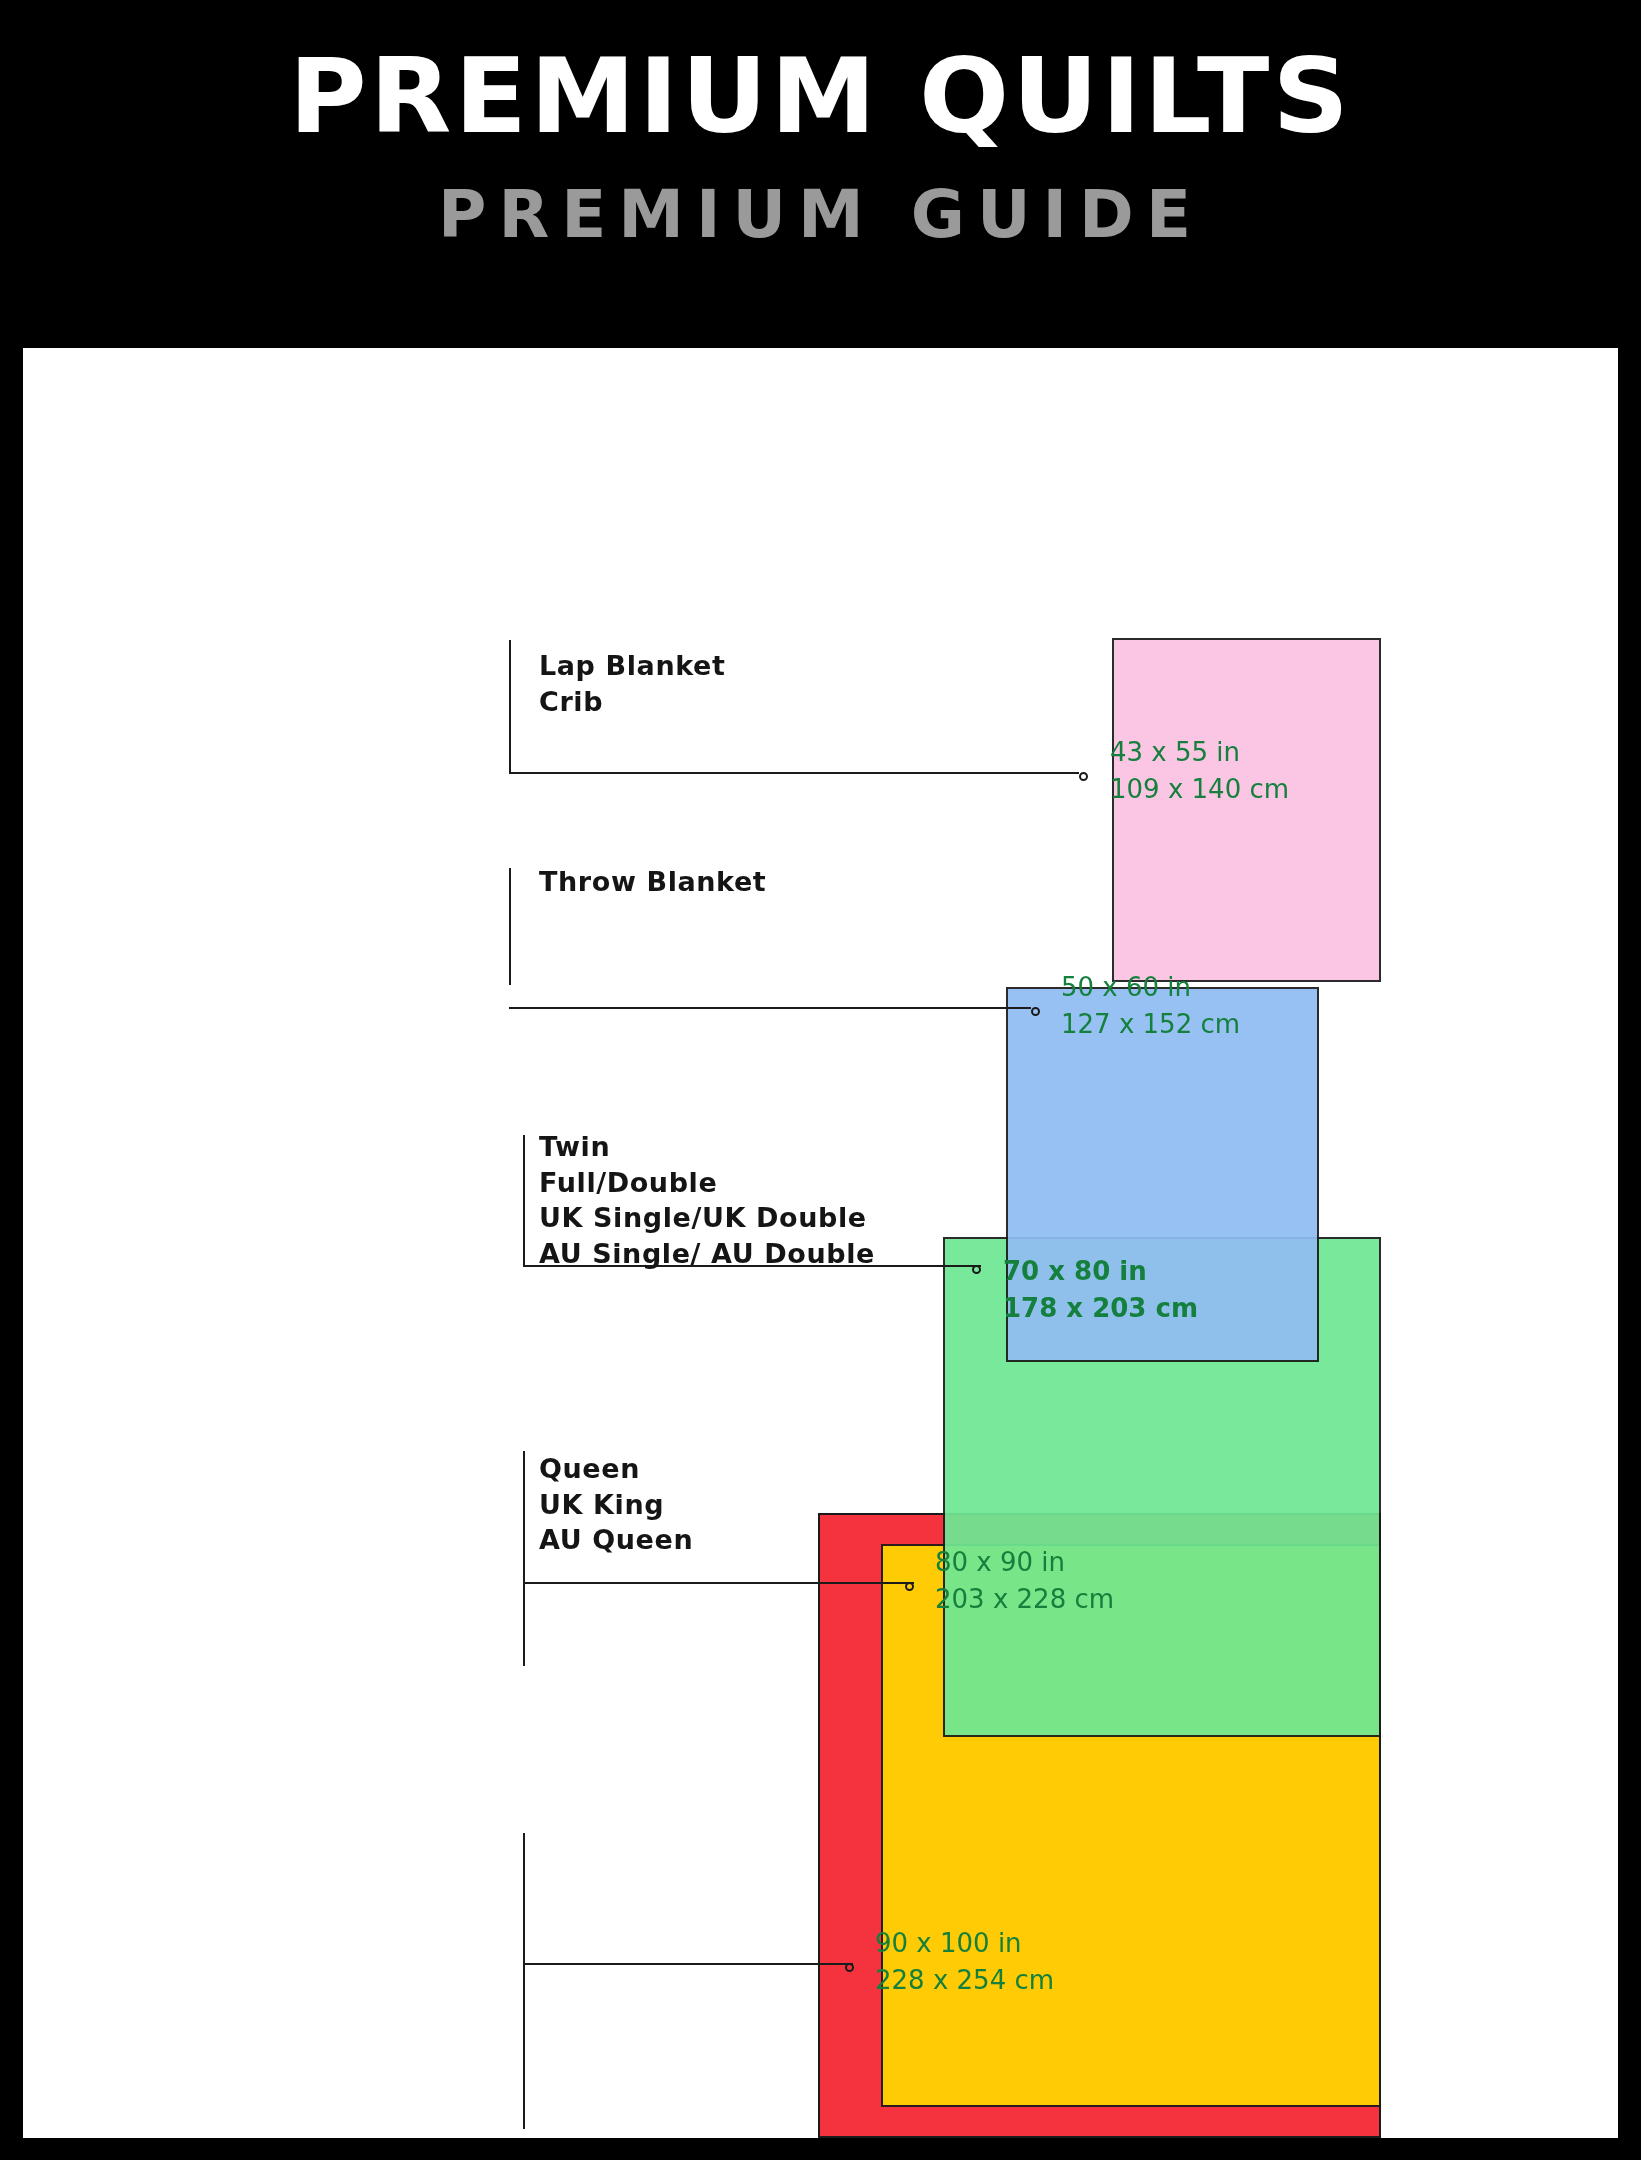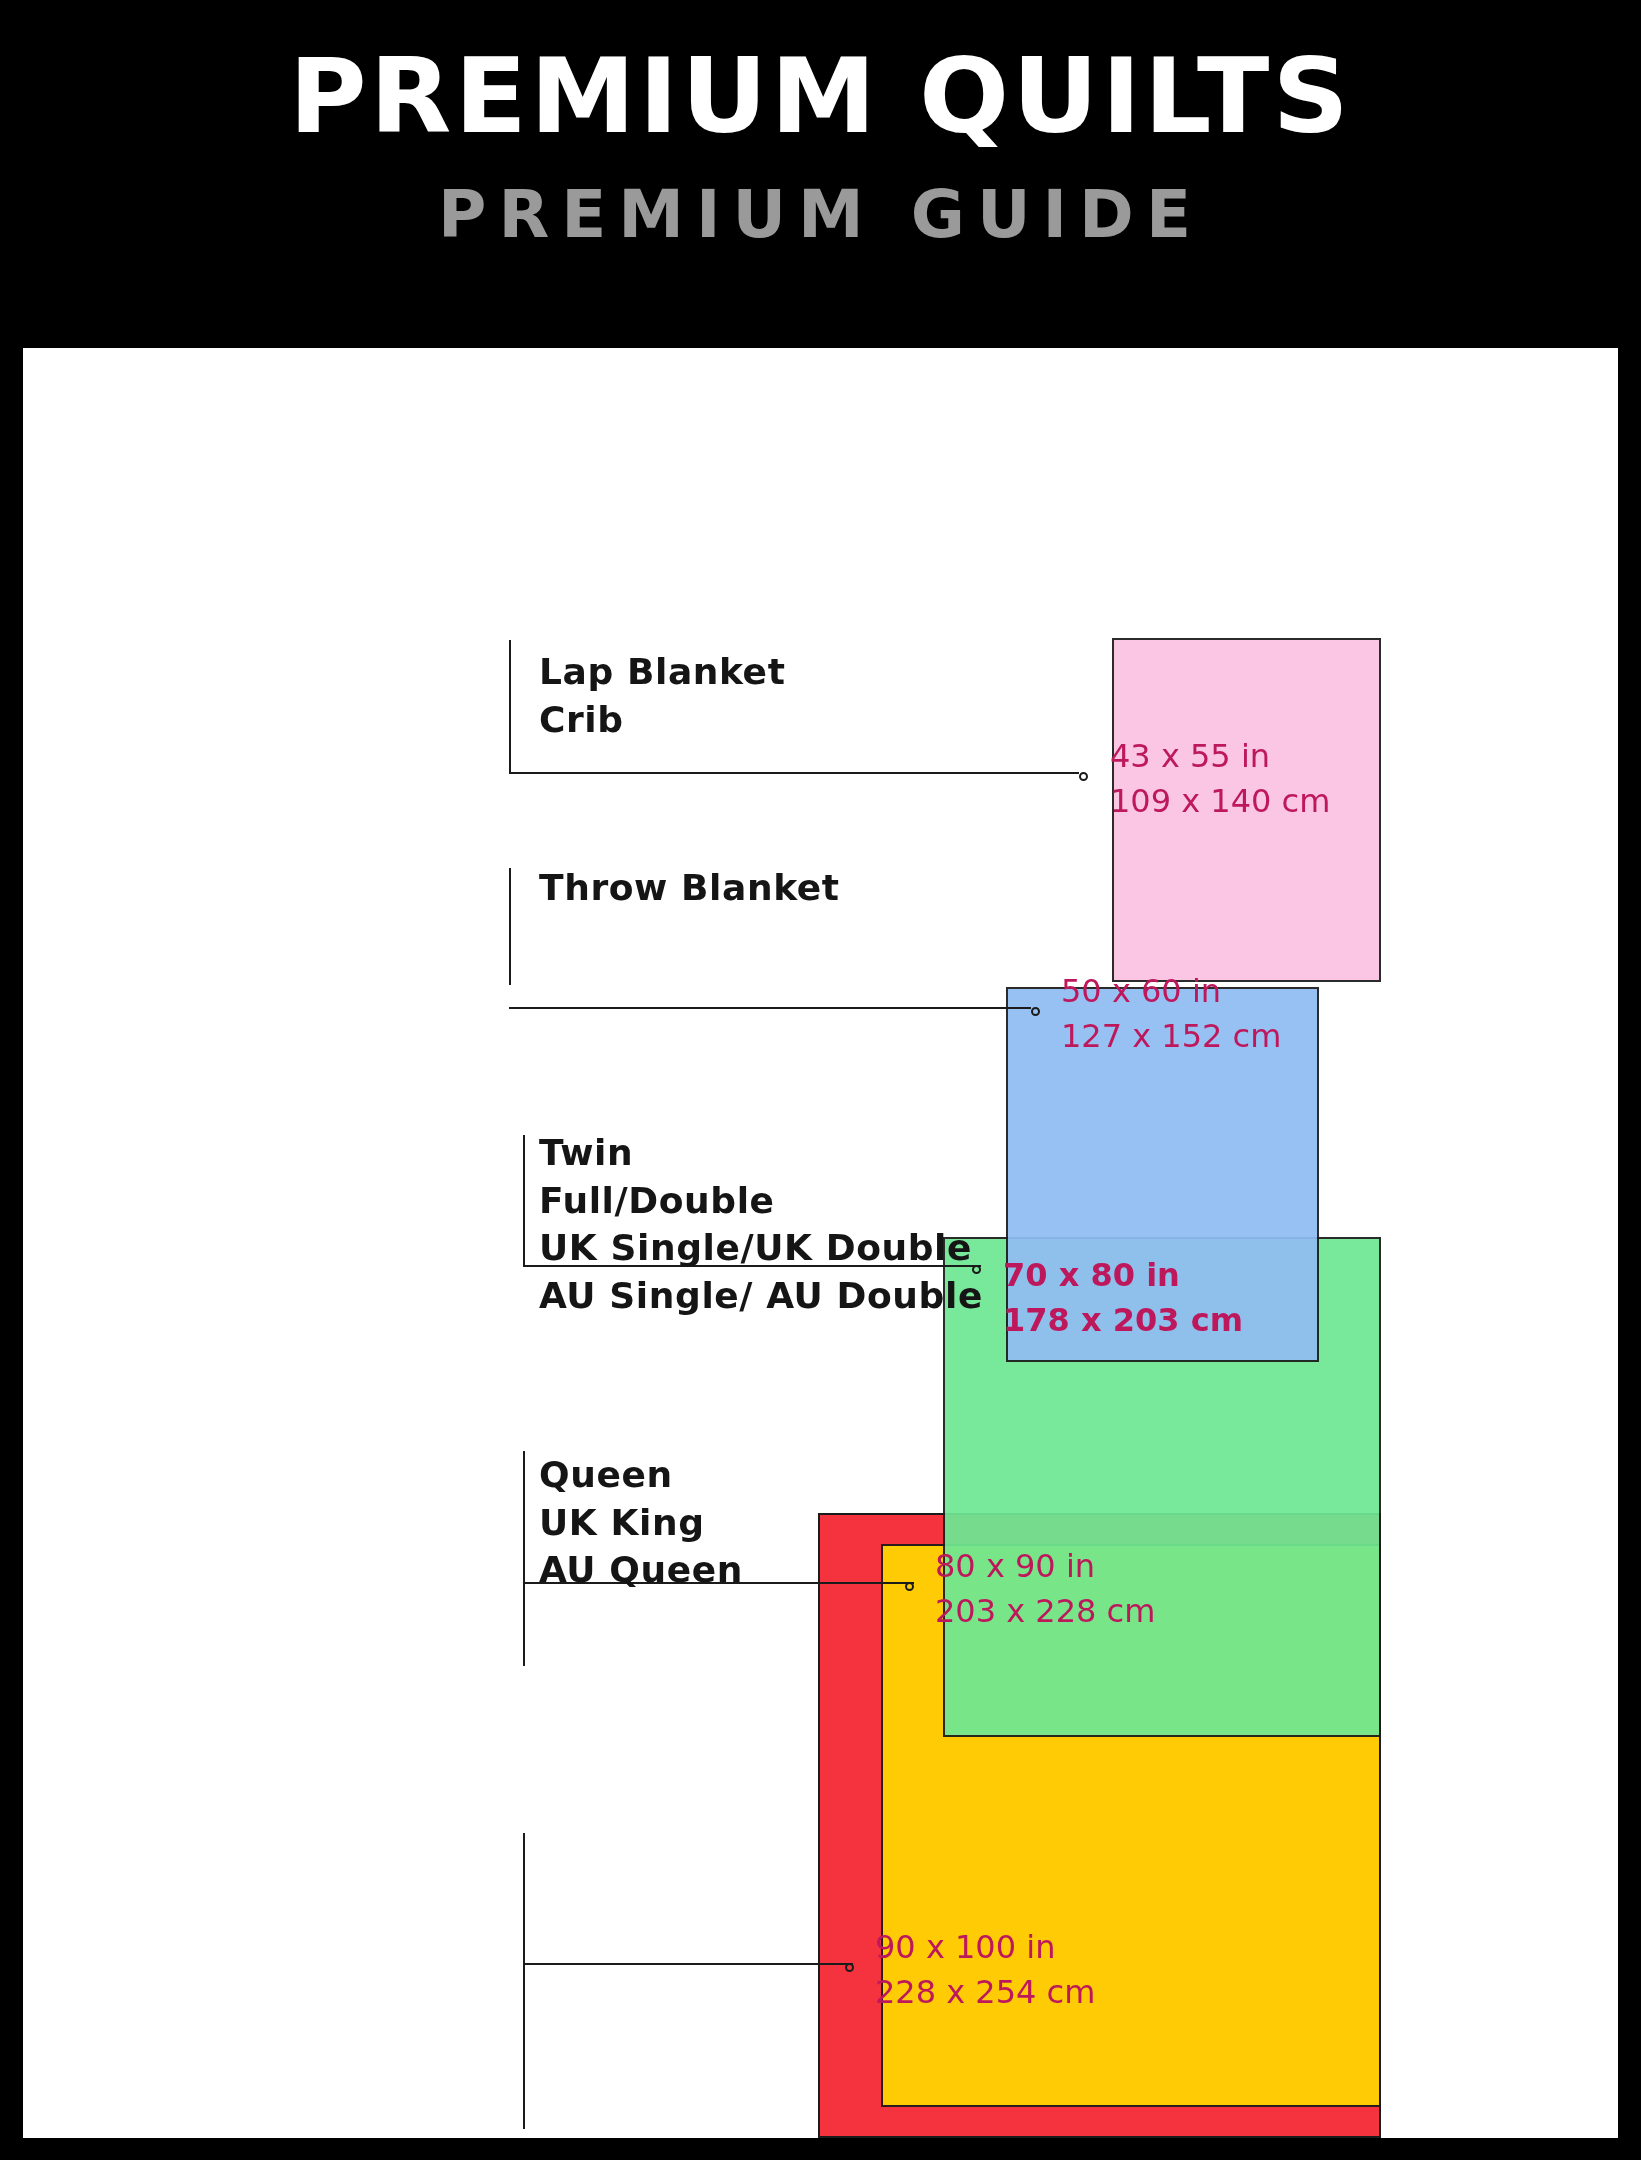--- a/index.html
+++ b/index.html
@@ -94,30 +94,30 @@
     background: transparent;
     box-sizing: border-box;
   }
 
   
   .labels {
     position: absolute;
     color: #151515;
     font-family: "DejaVu Sans", sans-serif;
     font-weight: bold;
-    font-size: 36px;
+    font-size: 27px;
     line-height: 1.32;
     letter-spacing: 0.6px;
     white-space: pre;
   }
   .dims {
     position: absolute;
-    color: #be185d;
+    color: #15803d;
     font-family: "DejaVu Sans", sans-serif;
-    font-size: 32px;
+    font-size: 26px;
     line-height: 1.42;
     white-space: pre;
   }
 </style>
 </head>
 <body>
 
 <div class="poster">
 
   <div class="header">

